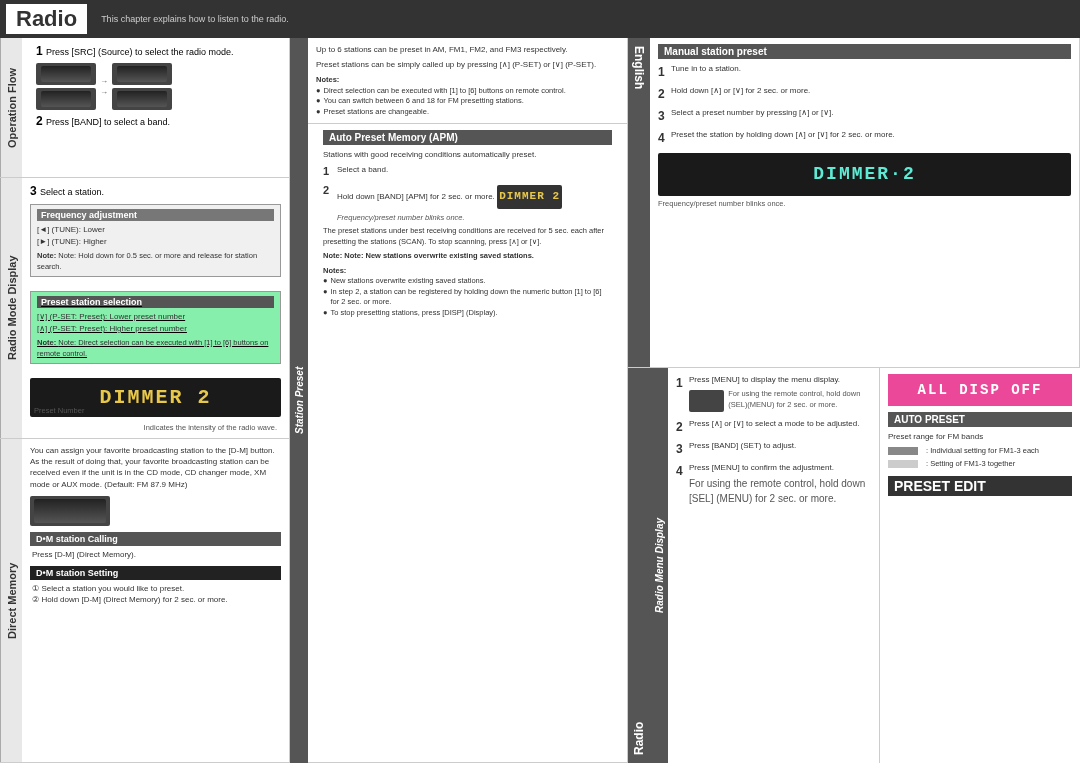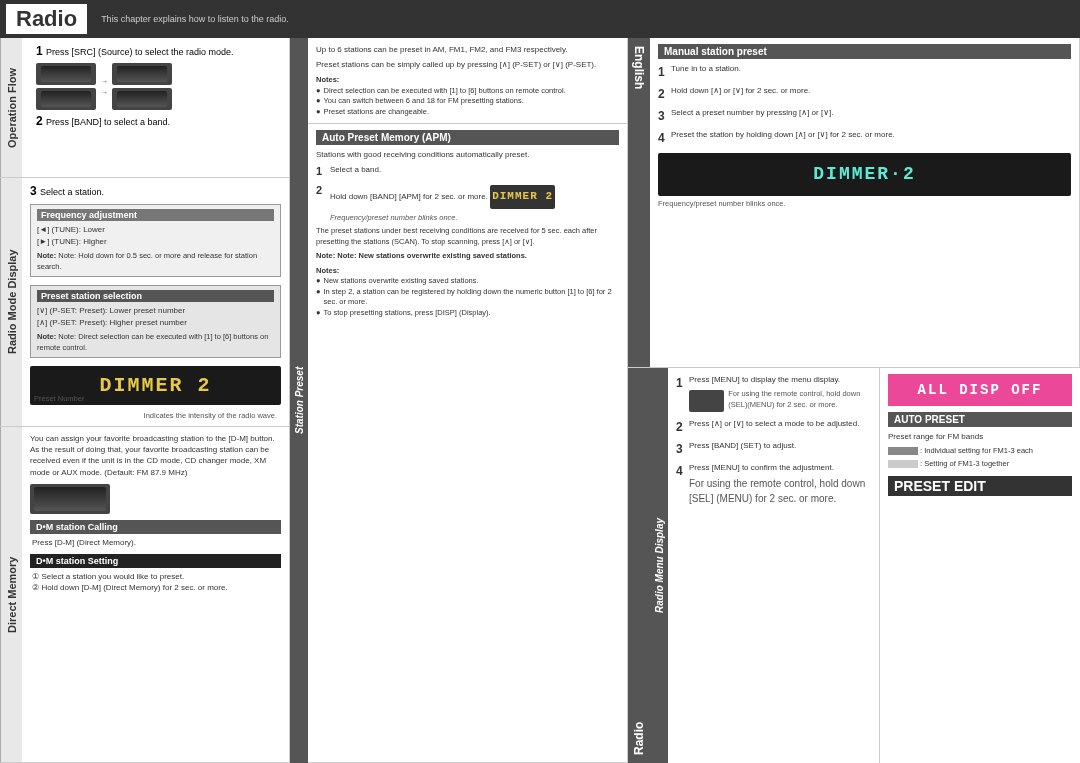--- a/index.html
+++ b/index.html
@@ -224,21 +224,21 @@
       font-size: 7.5px;
       line-height: 1.4;
       margin-top: 4px;
     }
     .notes-title { font-weight: bold; }
     .bullet-item { display: flex; gap: 3px; }
     .bullet { color: #333; }
 
     
     .apm-section {
-      padding: 6px 8px;
+      padding: 6px 15px;
       border-bottom: 1px solid #ccc;
     }
     .section-title-bar {
       background: #555;
       color: #fff;
       font-size: 10px;
       font-weight: bold;
       padding: 2px 6px;
       margin-bottom: 4px;
     }
@@ -329,24 +329,25 @@
       background: #777;
       color: #fff;
       font-size: 9px;
       font-weight: bold;
       padding: 1px 4px;
       margin-bottom: 3px;
     }
     .freq-adj-body { font-size: 8px; line-height: 1.5; color: #333; }
 
     .preset-sel-box {
-      background: #e5e5e5;
+      background: #86efac;
       border: 1px solid #999;
       padding: 4px 6px;
-      margin: 8px 0;
+      margin: 14px 0;
+      text-decoration: underline;
     }
     .preset-sel-title {
       background: #555;
       color: #fff;
       font-size: 9px;
       font-weight: bold;
       padding: 1px 4px;
       margin-bottom: 3px;
     }
     .preset-sel-body { font-size: 8px; line-height: 1.5; color: #333; }
@@ -451,21 +452,21 @@
     }
 
     .preset-edit-body {
       font-size: 8px;
       line-height: 1.5;
       color: #333;
     }
 
     .fm1-bar {
       display: flex;
-      gap: 2px;
+      gap: 8px;
       align-items: center;
       margin: 2px 0;
       font-size: 7.5px;
     }
     .fm-color-box {
       width: 30px;
       height: 8px;
       background: #888;
       display: inline-block;
     }

